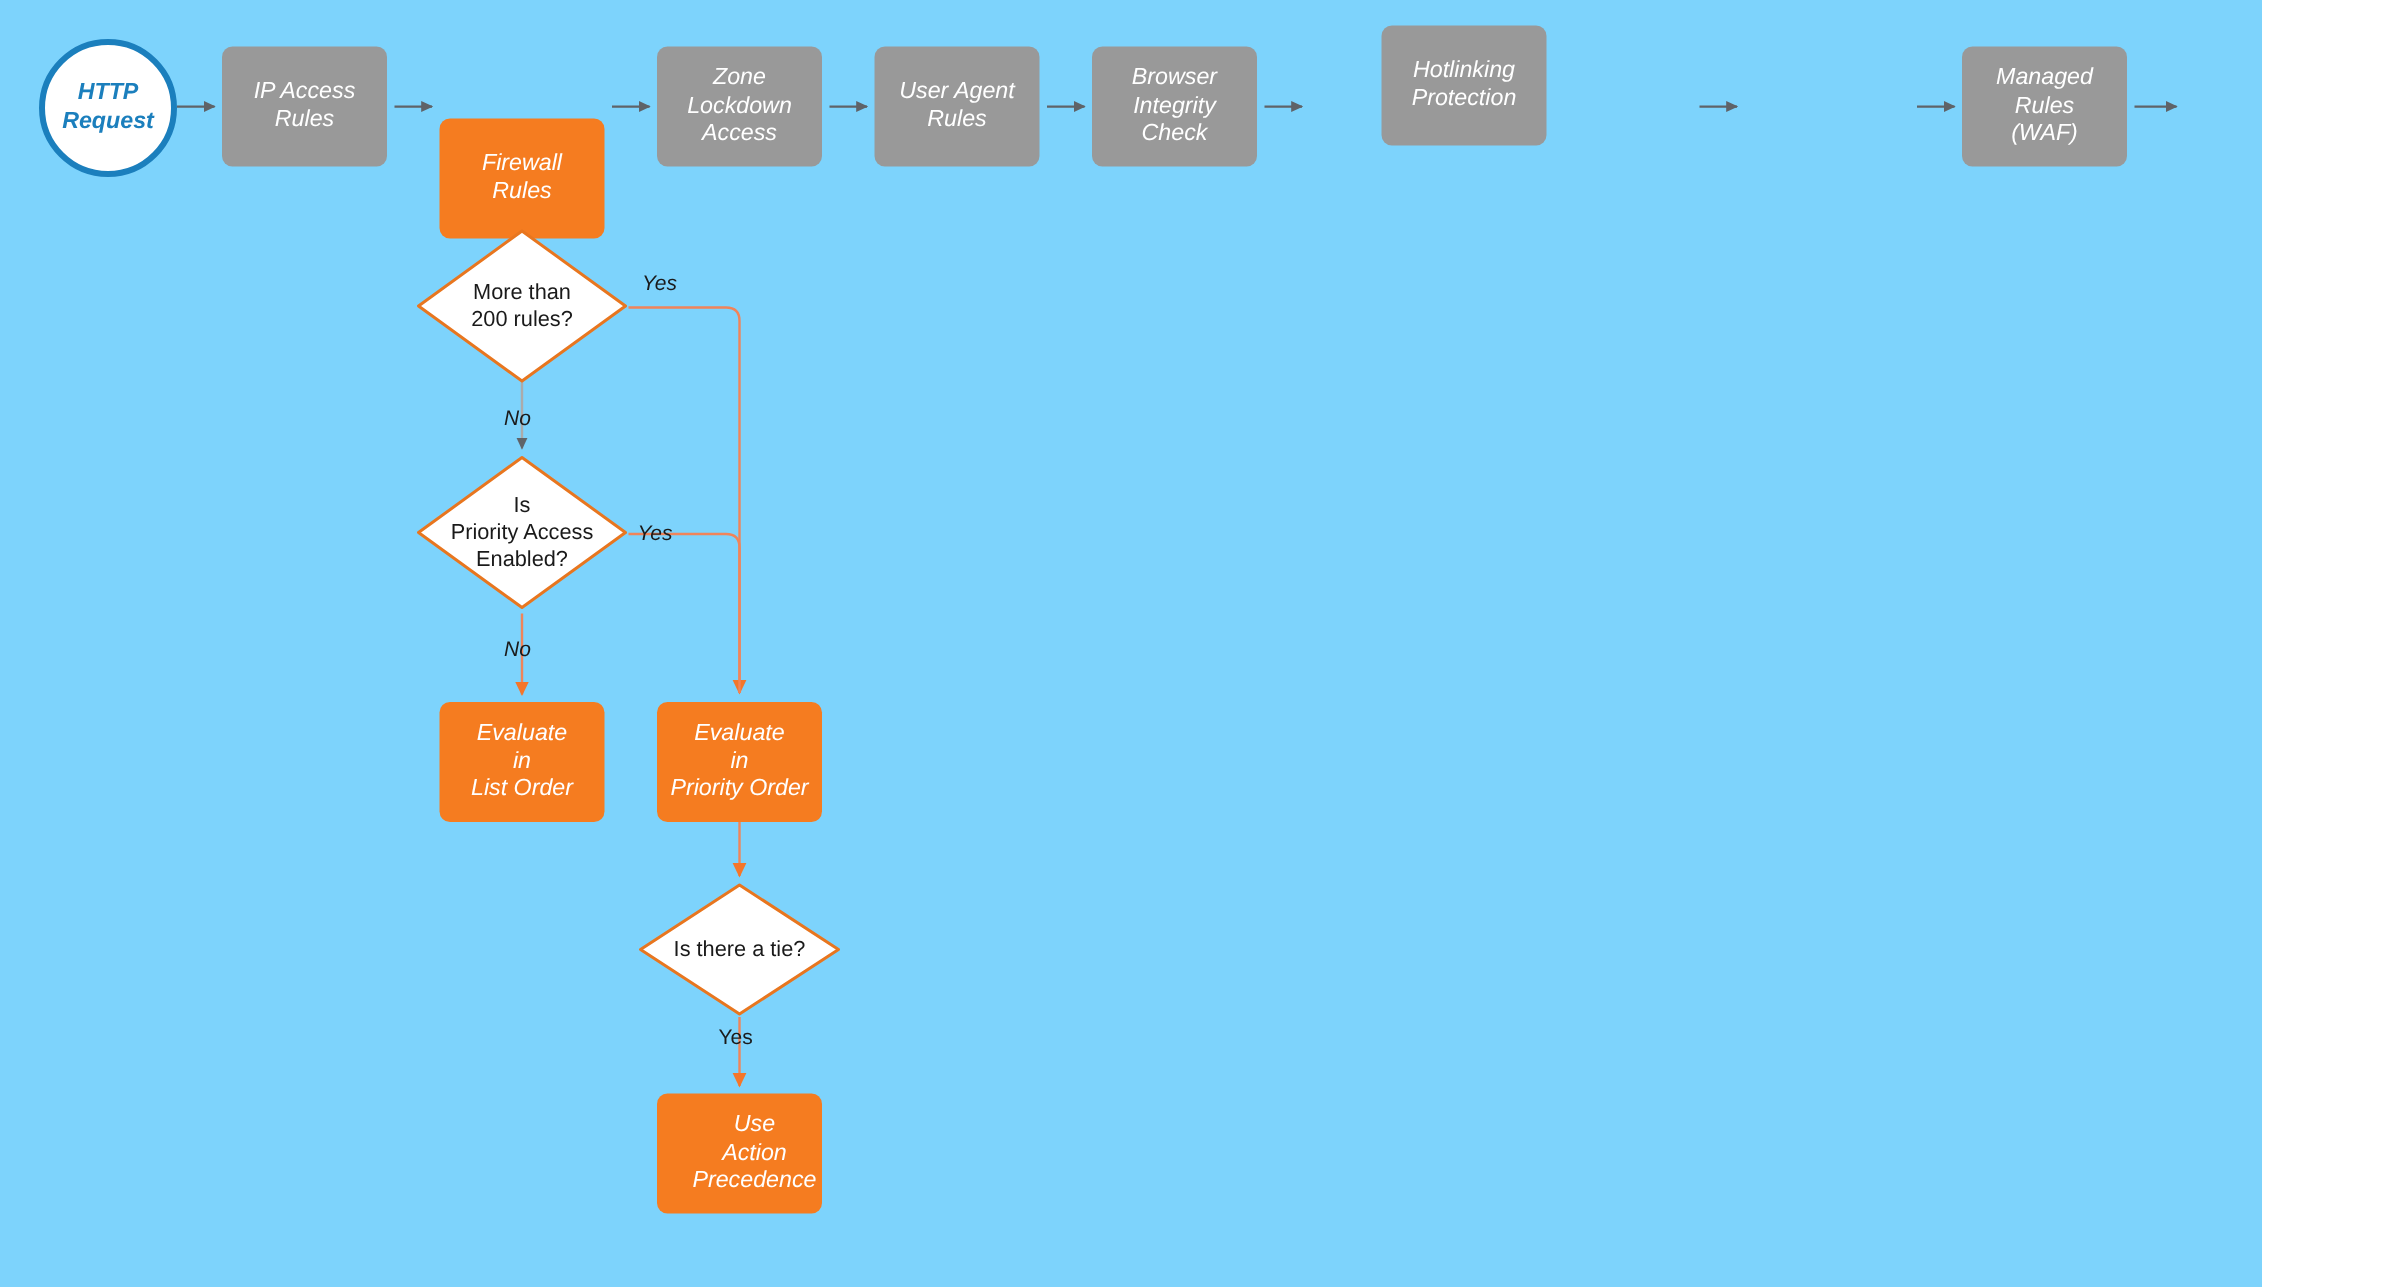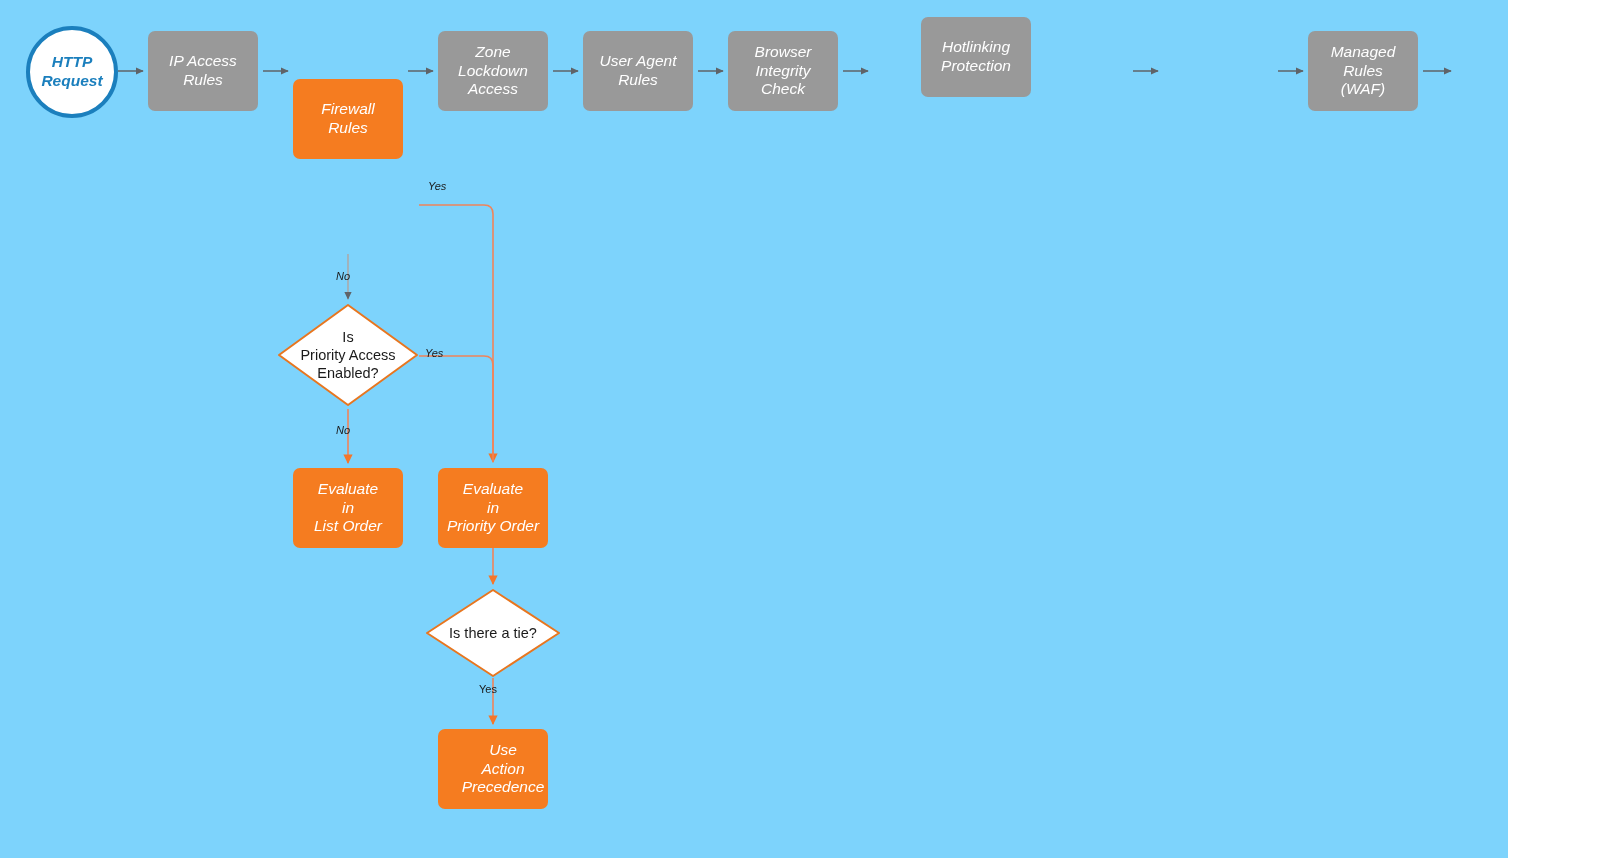--- a/index.html
+++ b/index.html
@@ -82,21 +82,21 @@
     text-align: center;
     color: #1a1a1a;
     font-size: 14.5px;
     line-height: 1.25;
     white-space: pre-line;
   }
 
   
   .edge-label {
     position: absolute;
-    font-size: 11px;
+    font-size: 14px;
     font-style: italic;
     color: #1a1a1a;
     white-space: nowrap;
   }
   .edge-label.plain { font-style: normal; }
 </style>
 </head>
 <body>
 
 <div id="canvas">
@@ -178,20 +178,27 @@
 
 
 
   <div class="node proc gray" style="left:1308px; top:31px; width:110px; height:80px;">
     <span style="white-space:pre-line;">Managed
 Rules
 (WAF)</span>
   </div>
 
 
+  <div class="decision" style="left:277px; top:152px; width:142px; height:104px;">
+    <svg class="dia-shape" viewBox="0 0 142 104" xmlns="http://www.w3.org/2000/svg">
+      <path d="M71,2 L140,52 L71,102 L2,52 Z" fill="#ffffff" stroke="#E8761F" stroke-width="2" stroke-linejoin="round"></path>
+    </svg>
+    <span class="dia-text">More than
+200 rules?</span>
+  </div>
 
   <div class="decision" style="left:277px; top:303px; width:142px; height:104px;">
     <svg class="dia-shape" viewBox="0 0 142 104" xmlns="http://www.w3.org/2000/svg">
       <path d="M71,2 L140,52 L71,102 L2,52 Z" fill="#ffffff" stroke="#E8761F" stroke-width="2" stroke-linejoin="round"></path>
     </svg>
     <span class="dia-text">Is
 Priority Access
 Enabled?</span>
   </div>
 

